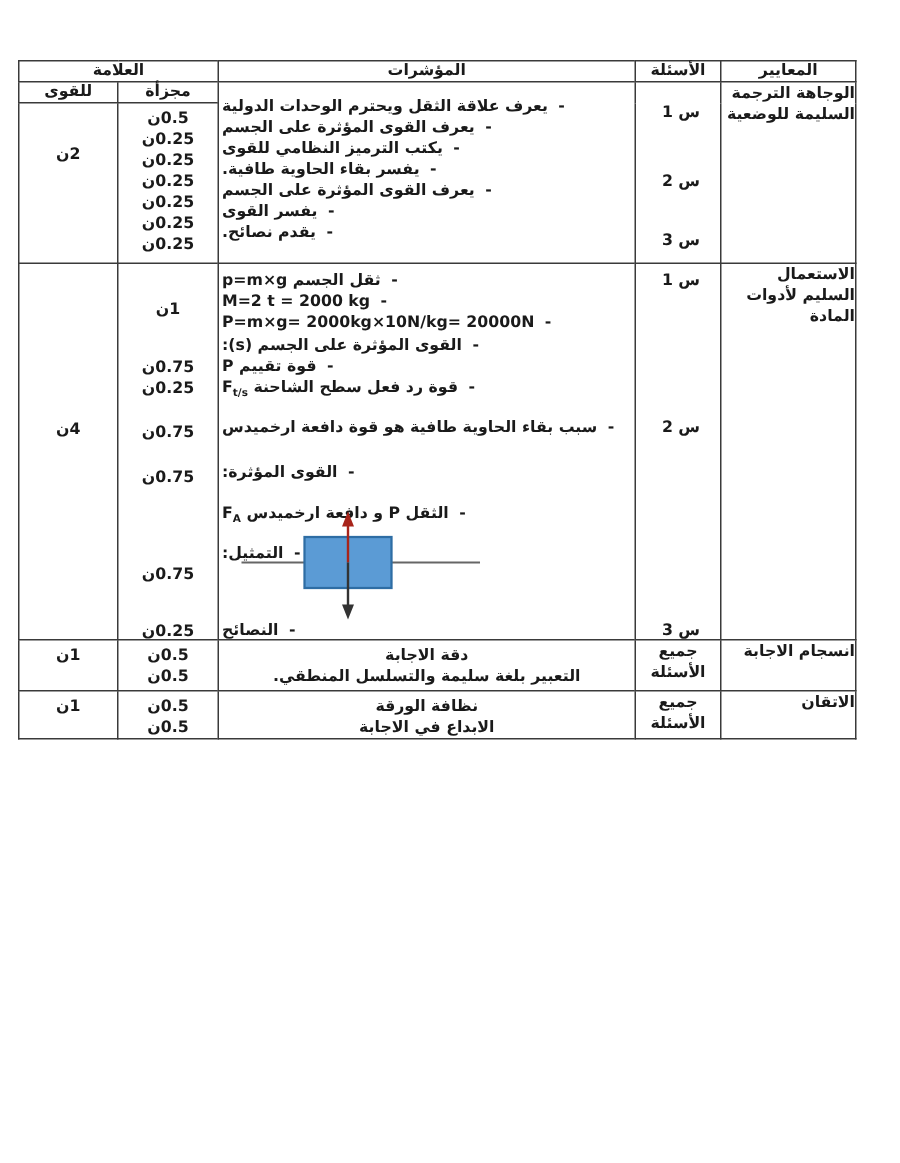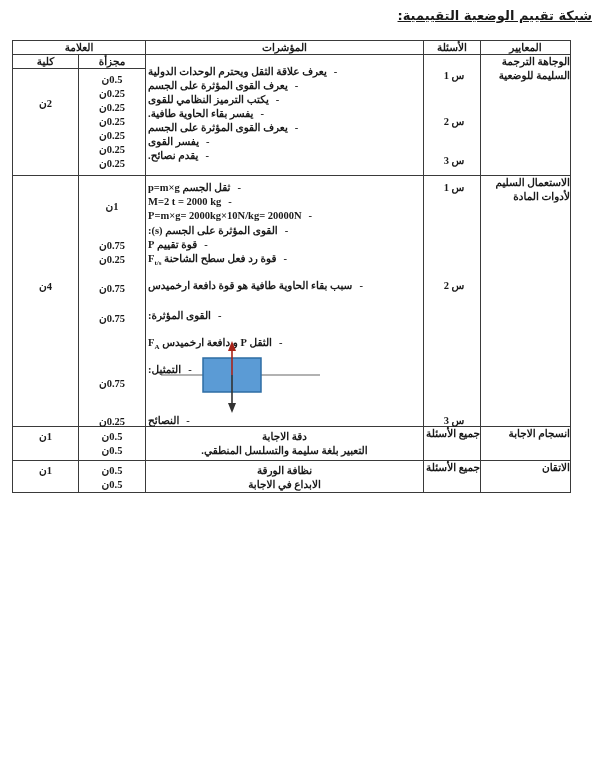--- a/index.html
+++ b/index.html
@@ -11,45 +11,44 @@
     position:absolute;top:8px;right:8px;
     font-size:13px;font-weight:bold;text-decoration:underline;
     direction:rtl;
   }
   table.grid{
     position:absolute;top:40px;left:12px;width:558px;
     border-collapse:collapse;table-layout:fixed;
     font-size:10.5px;font-weight:bold;direction:rtl;
   }
   table.grid th, table.grid td{
-    border:1px solid #3a3a3a;padding:0;vertical-align:top;font-family:Liberation Serif, serif;
+    border:1px solid #3a3a3a;padding:0;vertical-align:top;
   }
   th.hdr{font-size:10.5px;font-weight:bold;height:13px;line-height:13px;text-align:center;}
   td.rel{position:relative;}
   .crit{padding:2px 5px 0 2px;text-align:right;line-height:14px;}
   .ind{
     position:absolute;right:10px;left:2px;text-align:left;
     white-space:nowrap;line-height:13px;direction:rtl;
   }
   .dash{margin-left:7px;}
   .qpos{position:absolute;left:4px;right:0;text-align:center;line-height:13px;}
   .mpos{position:absolute;left:0;right:0;text-align:center;line-height:13px;}
   .cind{text-align:center;line-height:14px;padding-top:3px;}
-  .cq{text-align:right;line-height:14px;padding-top:3px;}
+  .cq{text-align:center;line-height:14px;padding-top:3px;}
   .cm{text-align:center;line-height:14px;padding-top:3px;}
   .sub{font-size:7px;vertical-align:sub;}
   .latin{direction:ltr;unicode-bidi:embed;}
   svg.diagram{position:absolute;left:12px;top:163px;}
 </style>
 </head>
 <body>
 
 <div class="page">
 
-  <div class="title">شبكة تقييم الوضعية التقييمية:</div>
 
   <table class="grid">
     <colgroup>
       <col style="width:90px">
         <col style="width:57px">
         <col style="width:278px">
         <col style="width:67px">
         <col style="width:66px">
     </colgroup>
 
@@ -71,21 +70,21 @@
       <td class="rel" rowspan="2">
         <div class="ind" style="top:10px"><span class="dash">-</span><span>يعرف علاقة الثقل ويحترم الوحدات الدولية</span></div>
         <div class="ind" style="top:24px"><span class="dash">-</span><span>يعرف القوى المؤثرة على الجسم</span></div>
         <div class="ind" style="top:38px"><span class="dash">-</span><span>يكتب الترميز النظامي للقوى</span></div>
         <div class="ind" style="top:52px"><span class="dash">-</span><span>يفسر بقاء الحاوية طافية.</span></div>
         <div class="ind" style="top:66px"><span class="dash">-</span><span>يعرف القوى المؤثرة على الجسم</span></div>
         <div class="ind" style="top:80px"><span class="dash">-</span><span>يفسر القوى</span></div>
         <div class="ind" style="top:94px"><span class="dash">-</span><span>يقدم نصائح.</span></div>
       </td>
       <th class="hdr">مجزأة</th>
-      <th class="hdr">كلية</th>
+      <th class="hdr">للقوى</th>
     </tr>
 
     <tr>
       <td class="rel" style="height:106px">
         <div class="mpos" style="top:4px">0.5ن</div>
         <div class="mpos" style="top:18px">0.25ن</div>
         <div class="mpos" style="top:32px">0.25ن</div>
         <div class="mpos" style="top:46px">0.25ن</div>
         <div class="mpos" style="top:60px">0.25ن</div>
         <div class="mpos" style="top:74px">0.25ن</div>

